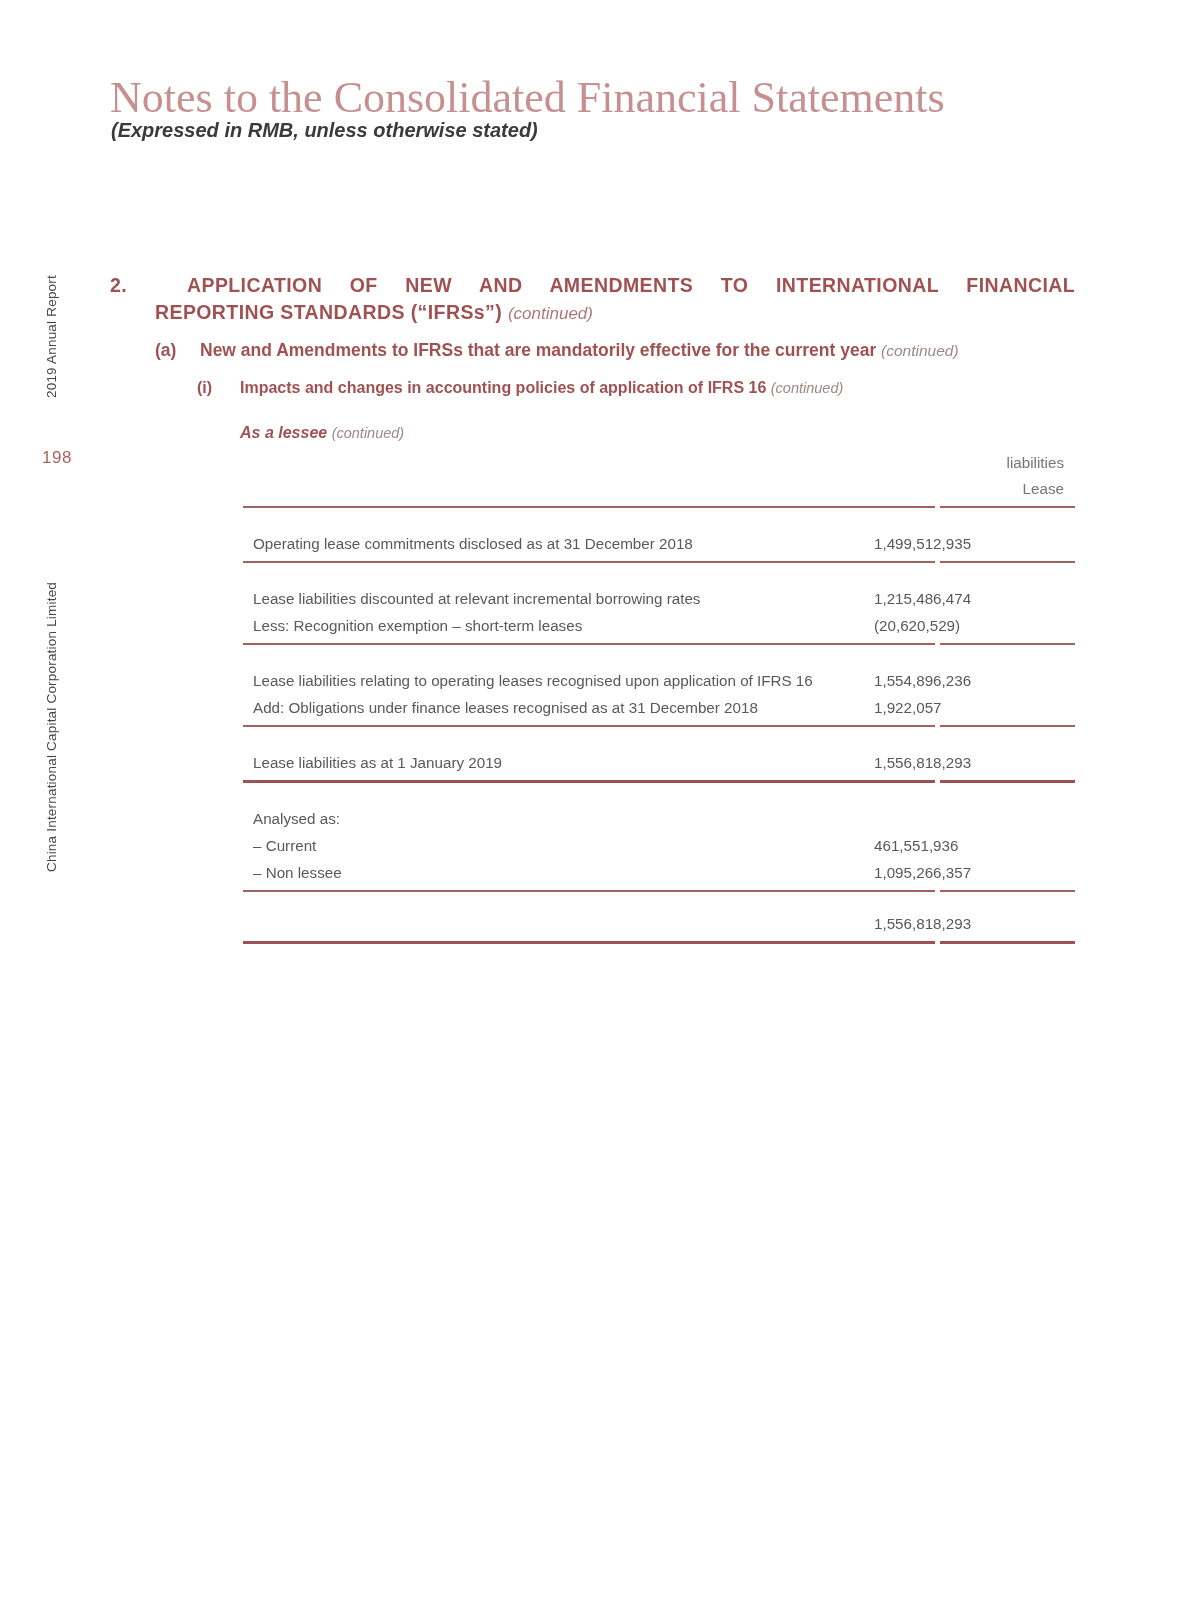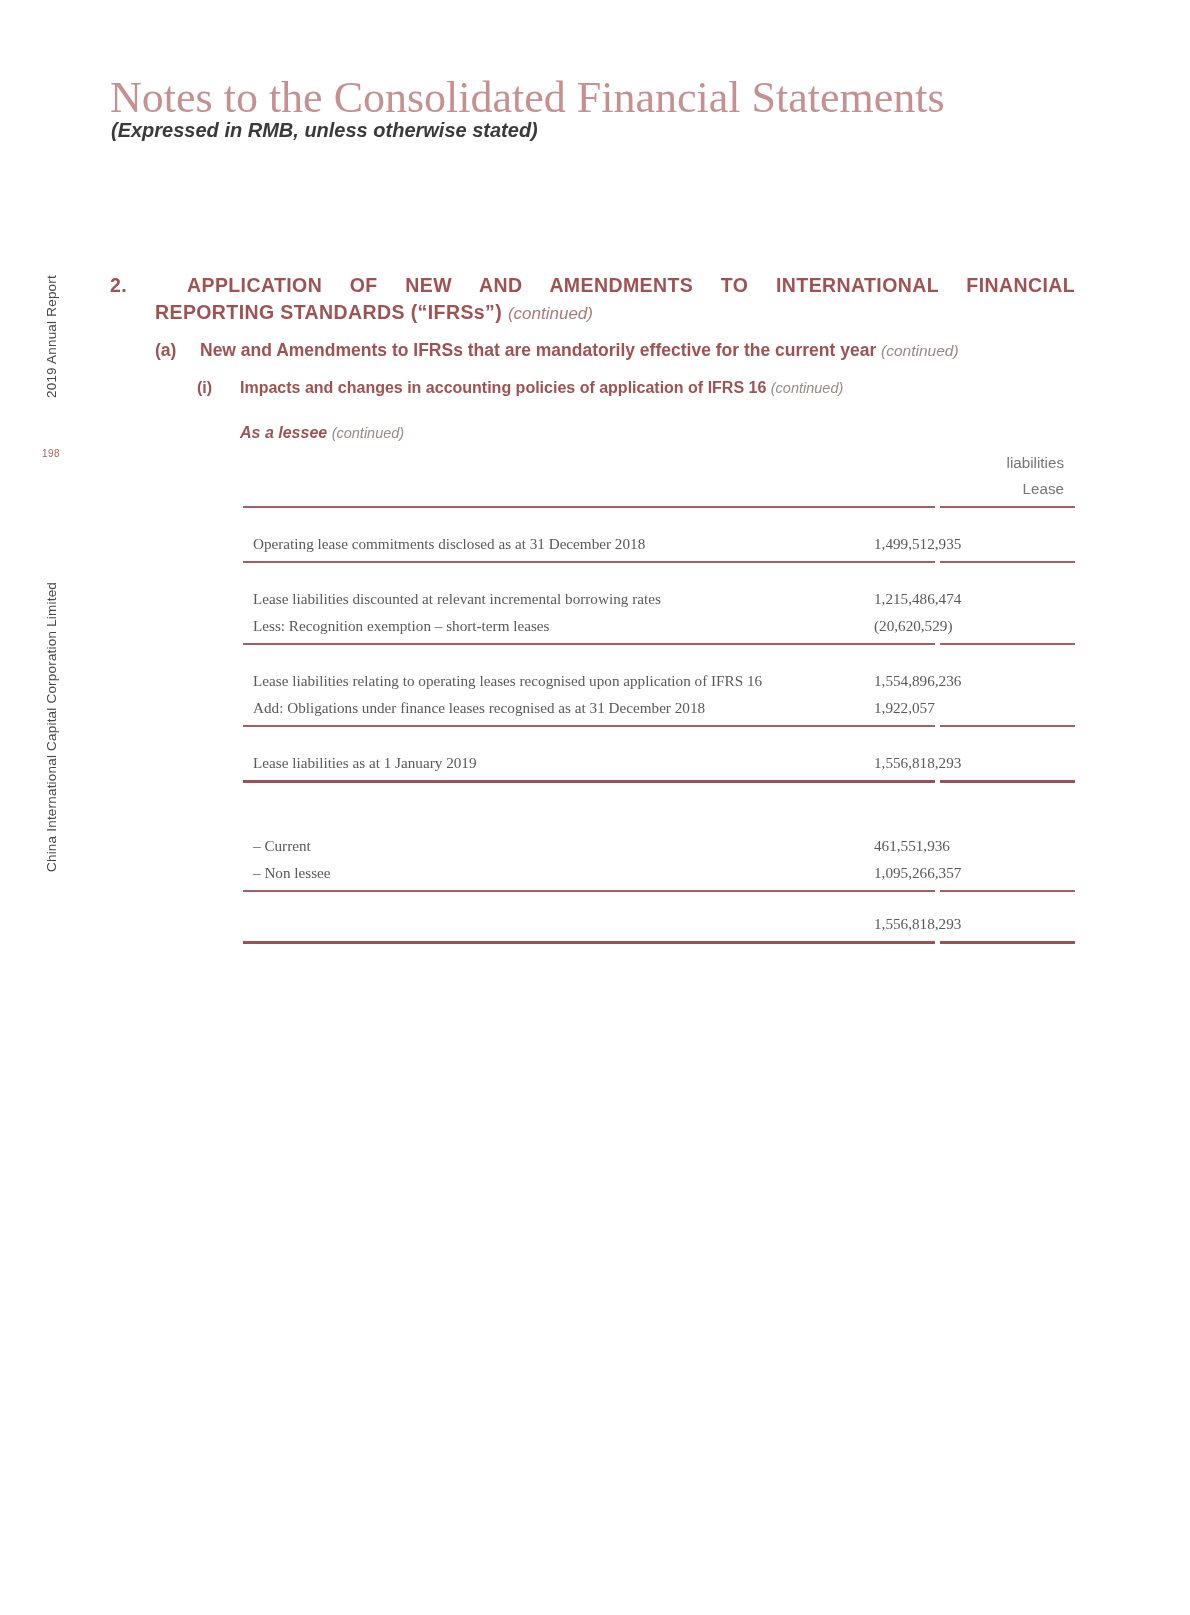--- a/index.html
+++ b/index.html
@@ -38,21 +38,21 @@
     transform-origin:0 0;
     transform:rotate(-90deg);
     white-space:nowrap;
     font-size:13.5px;color:var(--sidebar);
     letter-spacing:.2px;
   }
   #v-report{left:44px;top:398px;}
   #v-company{left:44px;top:872px;}
   .page-num{
     position:absolute;left:42px;top:448px;
-    font-size:10px;color:var(--pagenum);letter-spacing:.5px;
+    font-size:17px;color:var(--pagenum);letter-spacing:.5px;
   }
   
   .sec{
     position:absolute;left:110px;top:272px;width:965px;
     display:flex;
     color:var(--maroon);font-weight:700;font-size:19.5px;line-height:27px;
     letter-spacing:.4px;
   }
   .sec-num{width:45px;flex:0 0 45px;}
   .sec-body{flex:1;}
@@ -91,21 +91,21 @@
   }
   .rule,.rule-thick{
     margin-top:4px;
     background-image:linear-gradient(to right,
       var(--rc) 0,var(--rc) 692px,
       #ffffff 692px,#ffffff 697px,
       var(--rc) 697px,var(--rc) 100%);
   }
   .rule{--rc:var(--rule);height:2px;}
   .rule-thick{--rc:var(--rule-thick);height:3px;}
-  .t-row{display:flex;line-height:27px;height:27px;font-family:Liberation Serif, serif;}
+  .t-row{display:flex;line-height:27px;height:27px;}
   .t-row .lbl{flex:1;padding-left:10px;white-space:nowrap;}
   .t-row .val{flex:0 0 190px;text-align:left;padding-right:11px;white-space:nowrap;}
   .gap-before{margin-top:22px;}
   .gap-before-sm{margin-top:18px;}
 </style>
 </head>
 <body>
 
 <div class="page">
 
@@ -177,20 +177,21 @@
           <div class="lbl">Add: Obligations under finance leases recognised as at 31 December 2018</div>
           <div class="val">1,922,057</div>
         </div>
         <div class="rule"></div>
         <div class="t-row gap-before">
           <div class="lbl">Lease liabilities as at 1 January 2019</div>
           <div class="val">1,556,818,293</div>
         </div>
         <div class="rule-thick"></div>
         <div class="t-row gap-before">
+          <div class="lbl">Analysed as:</div>
           <div class="val"></div>
         </div>
         <div class="t-row">
           <div class="lbl">– Current</div>
           <div class="val">461,551,936</div>
         </div>
         <div class="t-row">
           <div class="lbl">– Non lessee</div>
           <div class="val">1,095,266,357</div>
         </div>

